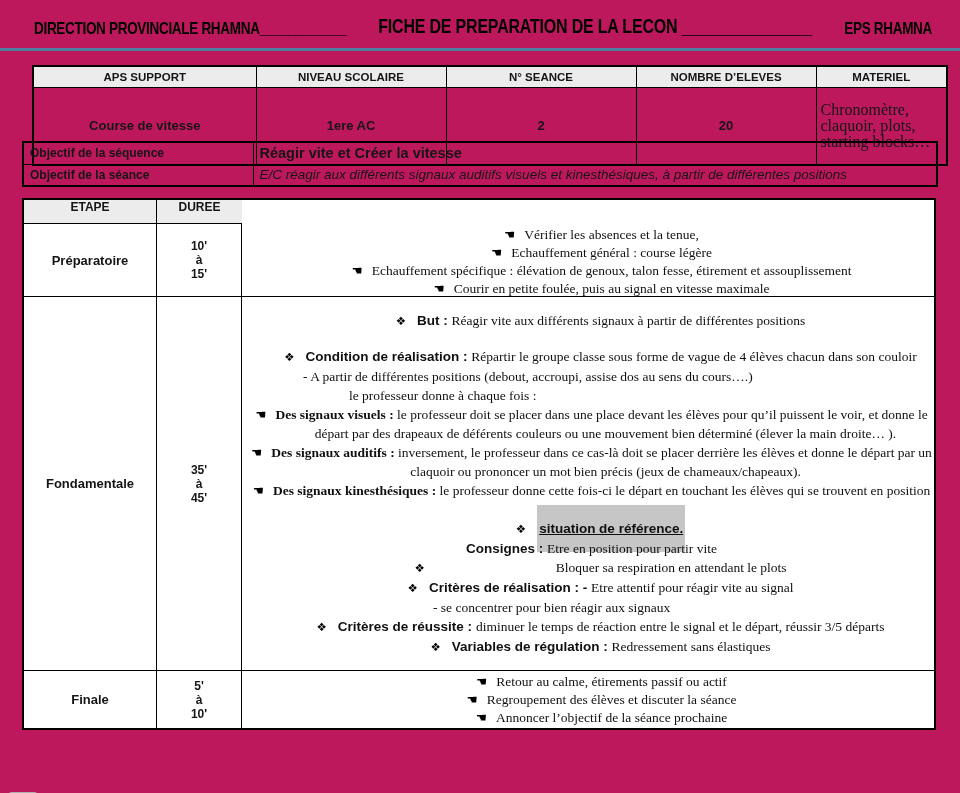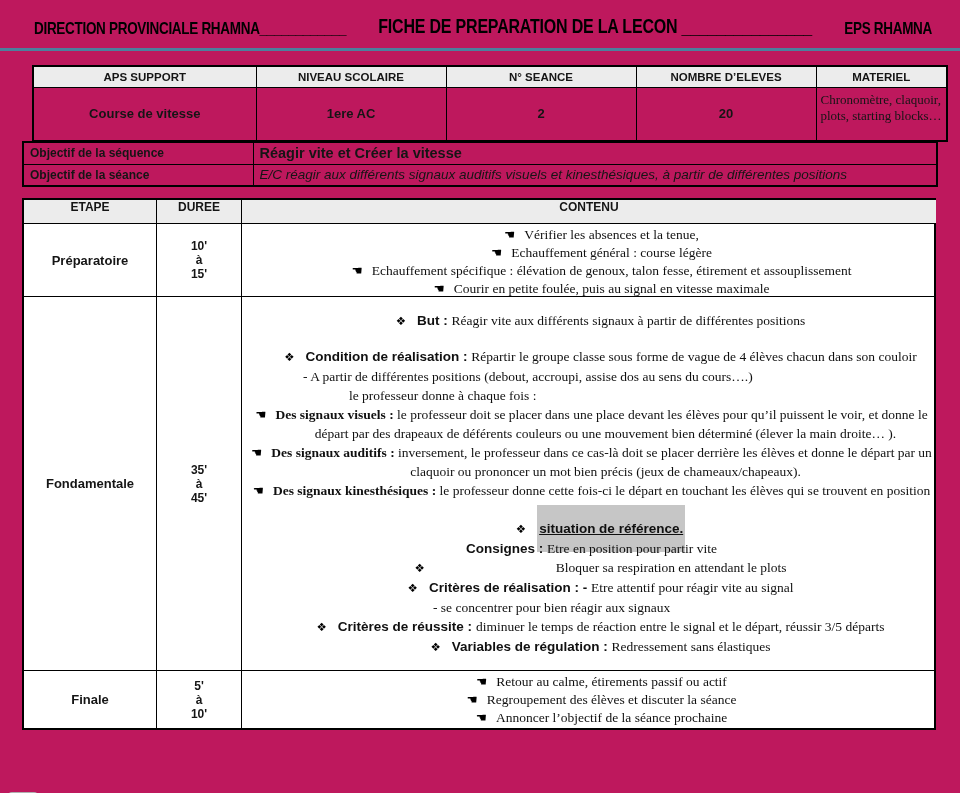--- a/index.html
+++ b/index.html
@@ -34,22 +34,22 @@
     border:2px solid #000;
   }
   .info-table th,.info-table td{border:1.5px solid #000;}
   .info-table th{
     height:21px;background:var(--header-fill);
     font-family:"Liberation Sans",sans-serif;font-size:11.5px;font-weight:bold;text-align:center;
   }
   .info-table td{height:54px;text-align:center;vertical-align:middle;
     font-family:"Liberation Sans",sans-serif;font-size:13px;font-weight:bold;}
   .info-table td.materiel{
-    font-family:"Liberation Serif",serif;font-weight:normal;font-size:13px;
-    text-align:left;vertical-align:top;padding:4px 4px;line-height:16px;
+    font-family:"Liberation Serif",serif;font-weight:normal;font-size:16px;
+    text-align:left;vertical-align:top;padding:14px 4px;line-height:16px;
   }
 
   
   .obj-table{position:absolute;top:141px;left:22px;width:914px;table-layout:fixed;border:2px solid #000;}
   .obj-table td{border:1.5px solid #000;height:22px;vertical-align:middle;padding:0 6px;}
   .obj-label{font-family:"Liberation Sans",sans-serif;font-size:12px;font-weight:bold;}
   .obj-val.bold-serif{font-family:Liberation Sans, sans-serif;font-size:14.5px;font-weight:bold;}
   .obj-val.italic-sans{font-family:"Liberation Sans",sans-serif;font-size:13.5px;font-style:italic;}
 
   
@@ -170,21 +170,20 @@
       <td class="obj-label">Objectif de la séance</td>
       <td class="obj-val italic-sans">E/C réagir aux différents signaux auditifs visuels et kinesthésiques, à partir de différentes positions</td>
     </tr>
   </tbody>
     </table>
 
   <div class="lesson-table">
     <div class="lt-header">
       <div class="lt-h">ETAPE</div>
       <div class="lt-h">DUREE</div>
-      <div class="lt-h">CONTENU</div>
     </div>
     <div id="lesson-body">
         <div class="lt-row row-0">
           <div class="cell-etape">Préparatoire</div>
           <div class="cell-duree">
             <div>10'</div>
             <div>à</div>
             <div>15'</div>
           </div>
           <div class="cell-contenu">

